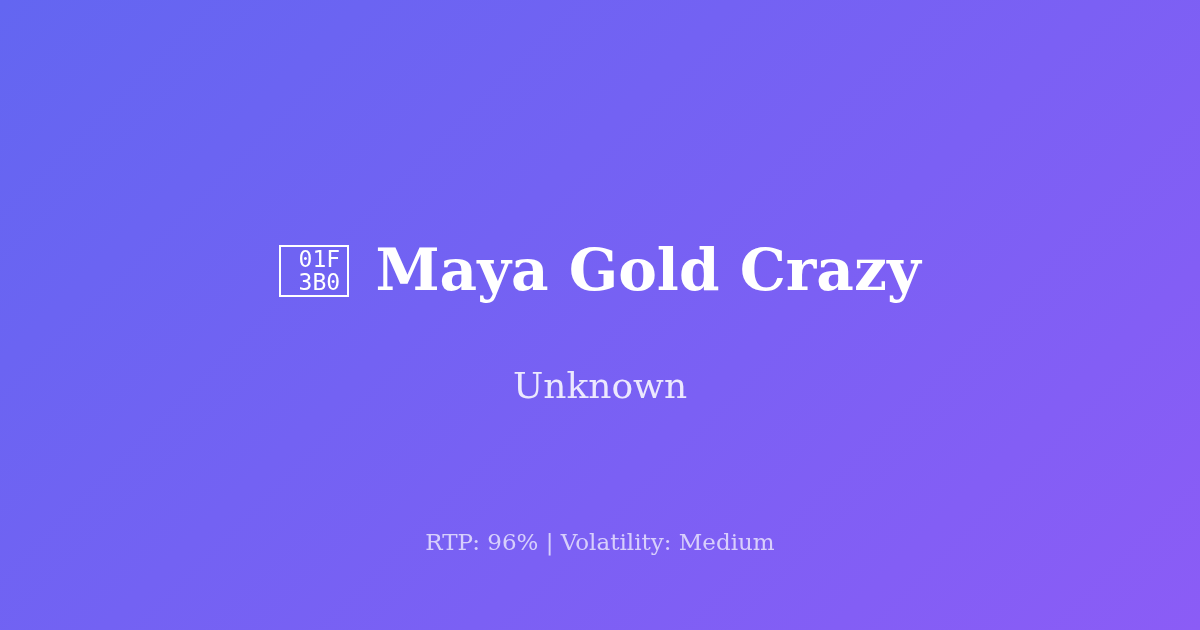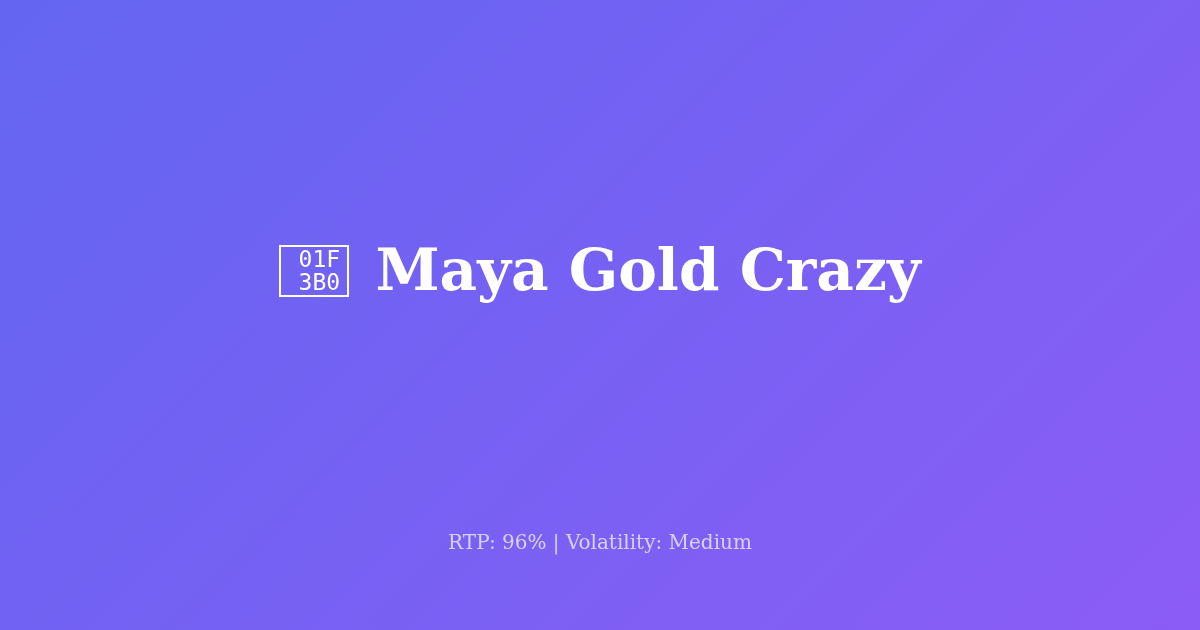--- a/index.html
+++ b/index.html
@@ -96,21 +96,21 @@
 
   
   .meta-line {
     position: absolute;
     left: 0;
     right: 0;
     top: 527px;
     text-align: center;
     font-family: "DejaVu Serif", "Liberation Serif", serif;
     font-weight: 400;
-    font-size: 20px;
+    font-size: 23px;
     line-height: 30px;
     color: rgba(255, 255, 255, 0.70);
     white-space: nowrap;
   }
 </style>
 </head>
 <body>
 
 <div class="og-card">
 
@@ -118,16 +118,17 @@
 
     <span class="tofu-glyph">
       <span class="tofu-line">01F</span>
       <span class="tofu-line">3B0</span>
     </span>
 
     <h1 class="game-title">Maya Gold Crazy</h1>
 
   </div>
 
+  <div class="provider">Unknown</div>
 
   <div class="meta-line">RTP: 96% | Volatility: Medium</div>
 
 </div>
 
 </body></html>

